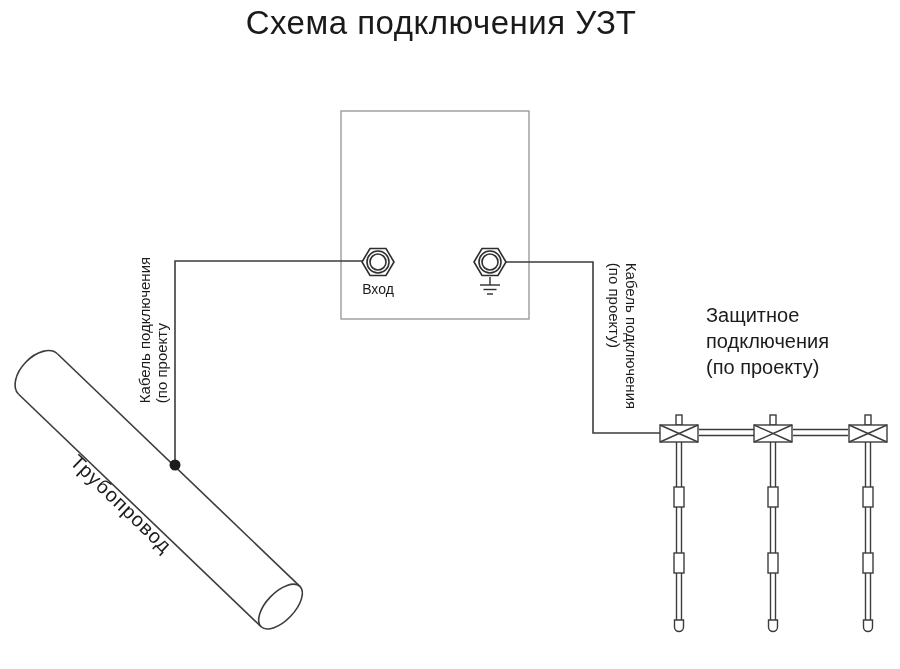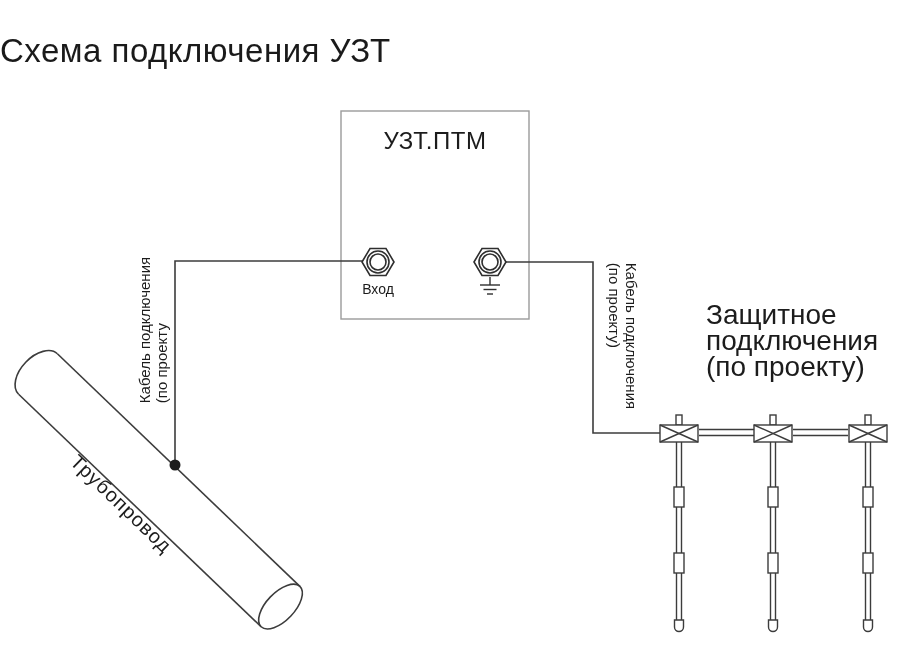--- a/index.html
+++ b/index.html
@@ -6,26 +6,26 @@
   .canvas{
     position:relative;
     width:900px;height:669px;
     background:#fff;
     font-family:"Liberation Sans", sans-serif;
     color:#1c1c1c;
     overflow:hidden;
   }
   .abs{position:absolute;}
   .title{
-    left:0;top:4px;width:870px;
+    left:6px;top:4px;width:870px;
+    text-align:center;
     font-size:33px;
     font-weight:400;
     letter-spacing:0.5px;
     color:#1a1a1a;
-    margin-top:28px;
   }
   .device-label{
     left:435px;top:127px;
     transform:translateX(-50%);
     font-size:24px;
     letter-spacing:0.5px;
     white-space:nowrap;
   }
   .input-label{
     left:378px;top:281px;
@@ -48,21 +48,21 @@
   }
   .pipe-label{
     left:121px;top:504px;
     transform:translate(-50%,-50%) rotate(43.8deg);
     font-size:20px;
     letter-spacing:1px;
     white-space:nowrap;
   }
   .grounding-label{
     left:706px;top:302px;
-    font-size:28px;
+    font-size:20px;
     line-height:26px;
     white-space:nowrap;
   }
   svg{position:absolute;left:0;top:0;}
 </style>
 </head>
 <body>
 
 <div class="canvas">
 
@@ -144,21 +144,20 @@
       <line x1="-19" y1="425" x2="19" y2="442"></line>
       <line x1="-19" y1="442" x2="19" y2="425"></line>
       <rect x="-5" y="487" width="10" height="20"></rect>
       <rect x="-5" y="553" width="10" height="20"></rect>
       <path d="M -4.5 620 h 9 v 7 a 4.5 4.5 0 0 1 -9 0 z"></path>
     </g>
   </svg>
 
   <div class="abs title">Схема подключения УЗТ</div>
 
-  <div class="abs device-label">УЗТ.ПТМ</div>
 
   <div class="abs input-label">Вход</div>
 
   <div class="abs cable-label left">
     <div>Кабель подключения</div>
     <div>(по проекту</div>
   </div>
 
   <div class="abs cable-label right">
     <div>Кабель подключения</div>

